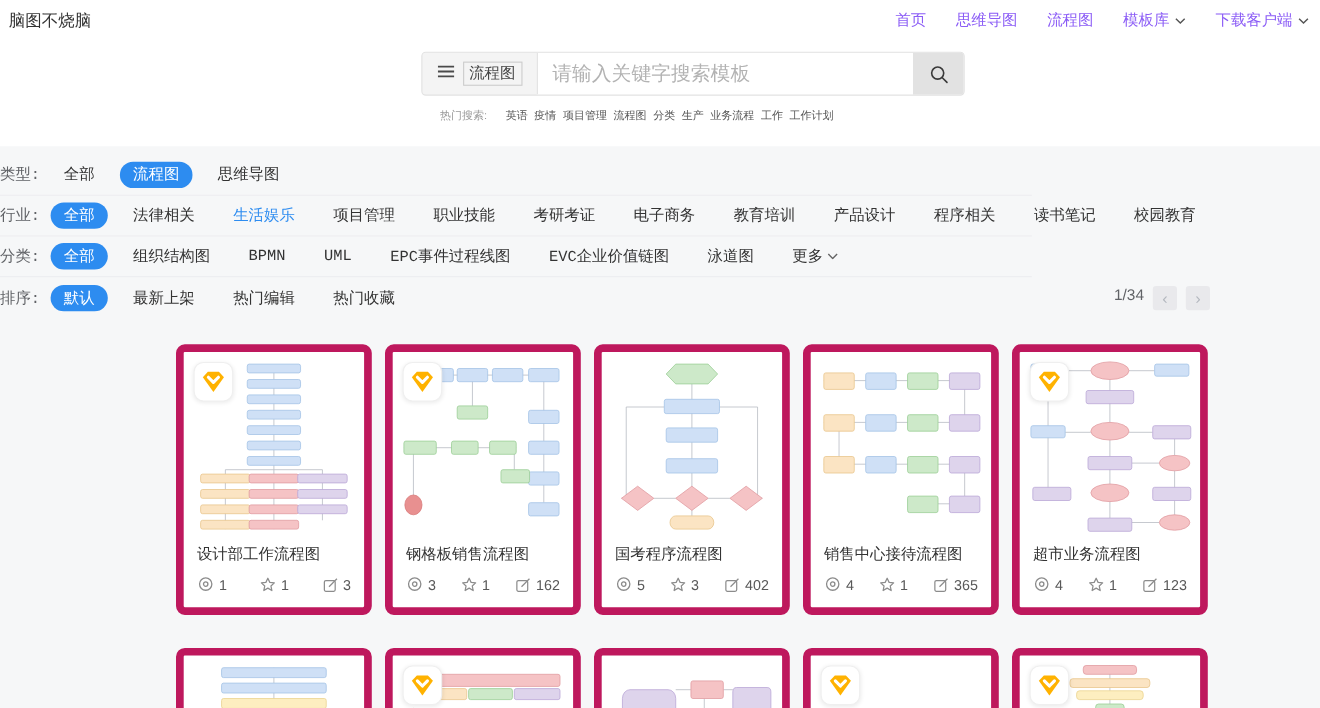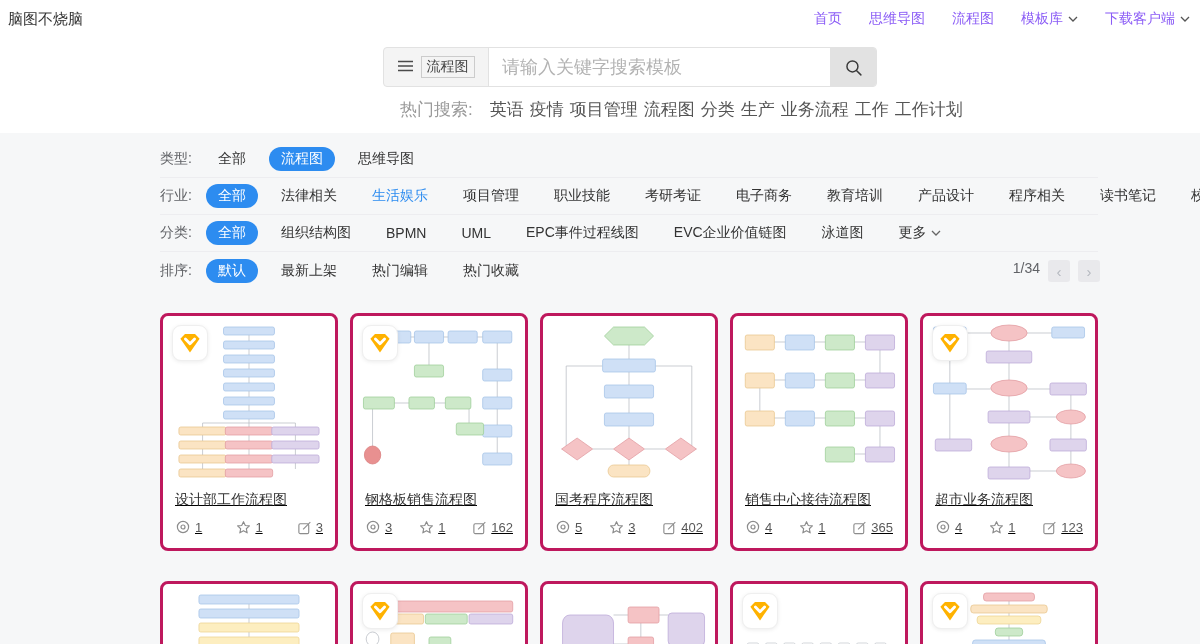--- a/index.html
+++ b/index.html
@@ -15,44 +15,44 @@
   
   .search-area { height:86px; }
   .searchbar { margin:13px 0 0 383px; width:494px; height:40px; display:flex; align-items:stretch;
     border:1px solid #e2e2e2; background:#f4f4f4; border-radius:4px; overflow:hidden; }
   .cat { width:104px; display:flex; align-items:center; justify-content:center; gap:8px; cursor:pointer; flex-shrink:0; }
   .cat-label { font-size:14px; color:#444; border:1px solid #ccc; padding:1px 5px; }
   .search-input { flex:1; border:none; outline:none; background:#fff; border-left:1px solid #e2e2e2;
     padding:0 13px; font-size:18px; color:#333; font-family:inherit; }
   .search-input::placeholder { color:#b3b3b3; }
   .search-btn { width:46px; border:none; background:#e2e2e2; display:flex; align-items:center; justify-content:center; cursor:pointer; flex-shrink:0; }
-  .hotrow { margin:11px 0 0 400px; display:flex; gap:17px; font-size:17px; }
+  .hotrow { margin:11px 0 0 400px; display:flex; gap:17px; font-size:10px; }
   .hot-label { color:#999; }
   .hot-kw { color:#555; cursor:pointer; white-space:nowrap; }
 
   
   .main { background:#f6f7f8; height:524px; padding-top:8px; position:relative; }
-  .filters { margin-left:160px; width:938px; }
+  .filters { width:938px;font-family:Liberation Mono, monospace; }
   .frow { display:flex; align-items:center; height:37px; border-bottom:1px solid #ededf0; }
   .frow:last-child { border-bottom:none; }
   .flabel { width:46px; font-size:14px; color:#606266; flex-shrink:0; }
   .fopts { display:flex; align-items:center; }
   .opt { font-size:14px; color:#333; padding:3px 12px; margin-right:11px; border-radius:13px;
     cursor:pointer; white-space:nowrap; display:flex; align-items:center; gap:4px; }
   .opt.sel { background:#2d8cf0; color:#fff; }
   .opt.hl { color:#2d8cf0; }
 
   .pagination { position:absolute; top:127px; right:100px; display:flex; align-items:flex-start; gap:8px;
     font-size:14px; color:#606266; }
   .pg-btn { width:22px; height:22px; border:none; border-radius:3px; background:#e9e9ec; color:#b4b8bf;
     font-size:15px; display:flex; align-items:center; justify-content:center; cursor:pointer; font-family:inherit; }
 
   
   .grid { display:flex; gap:12px; margin:24px 0 30px 160px; width:938px; }
-  .card { width:178px; background:#fff; border:3px solid #be185d; border-radius:8px; flex-shrink:0;text-decoration:underline; }
+  .card { width:178px; background:#fff; border:7px solid #be185d; border-radius:8px; flex-shrink:0; }
   .thumb { height:170px; position:relative; padding:5px; }
   .thumb svg.preview { width:100%; height:100%; display:block; }
   .vip { position:absolute; top:9px; left:9px; width:36px; height:36px; background:#fff;
     border:1px solid #efefef; border-radius:9px; display:flex; align-items:center; justify-content:center;
     box-shadow:0 1px 4px rgba(0,0,0,0.08); }
   .card-title { font-size:14px; color:#333; padding:5px 12px 2px; white-space:nowrap; overflow:hidden; }
   .card-stats { display:flex; justify-content:space-between; align-items:center; padding:8px 12px 13px;
     font-size:13px; color:#595959; }
   .stat { display:flex; align-items:center; gap:4px; }
 </style>

